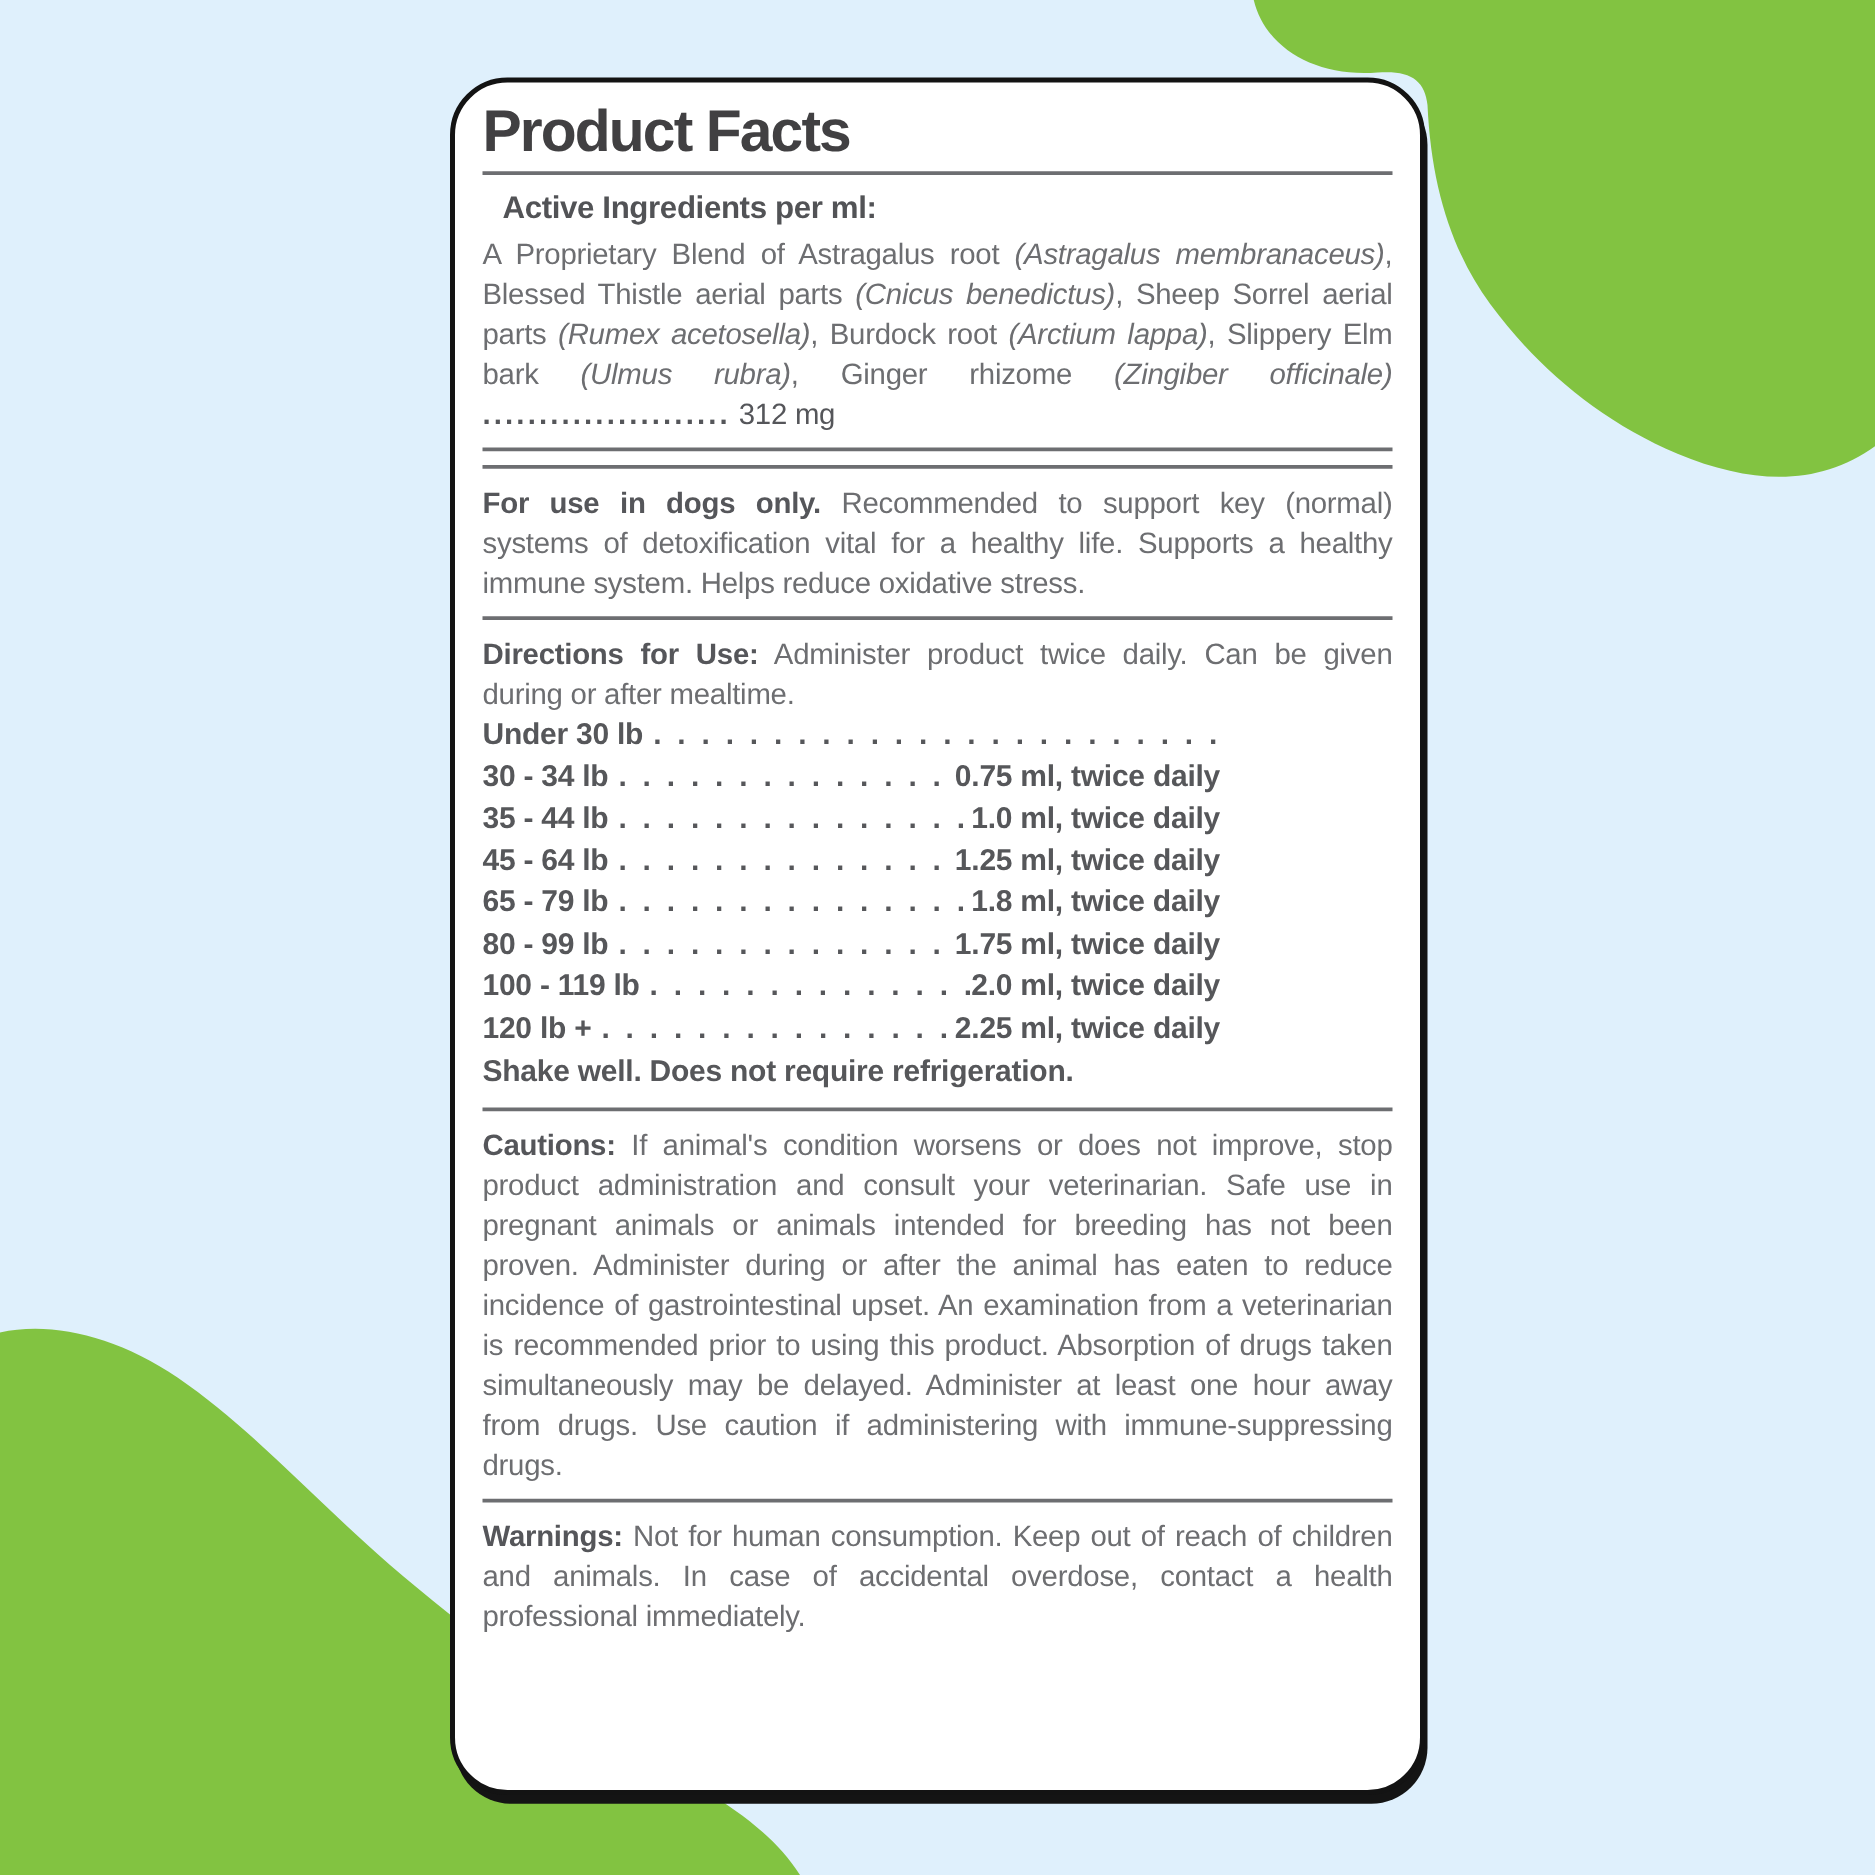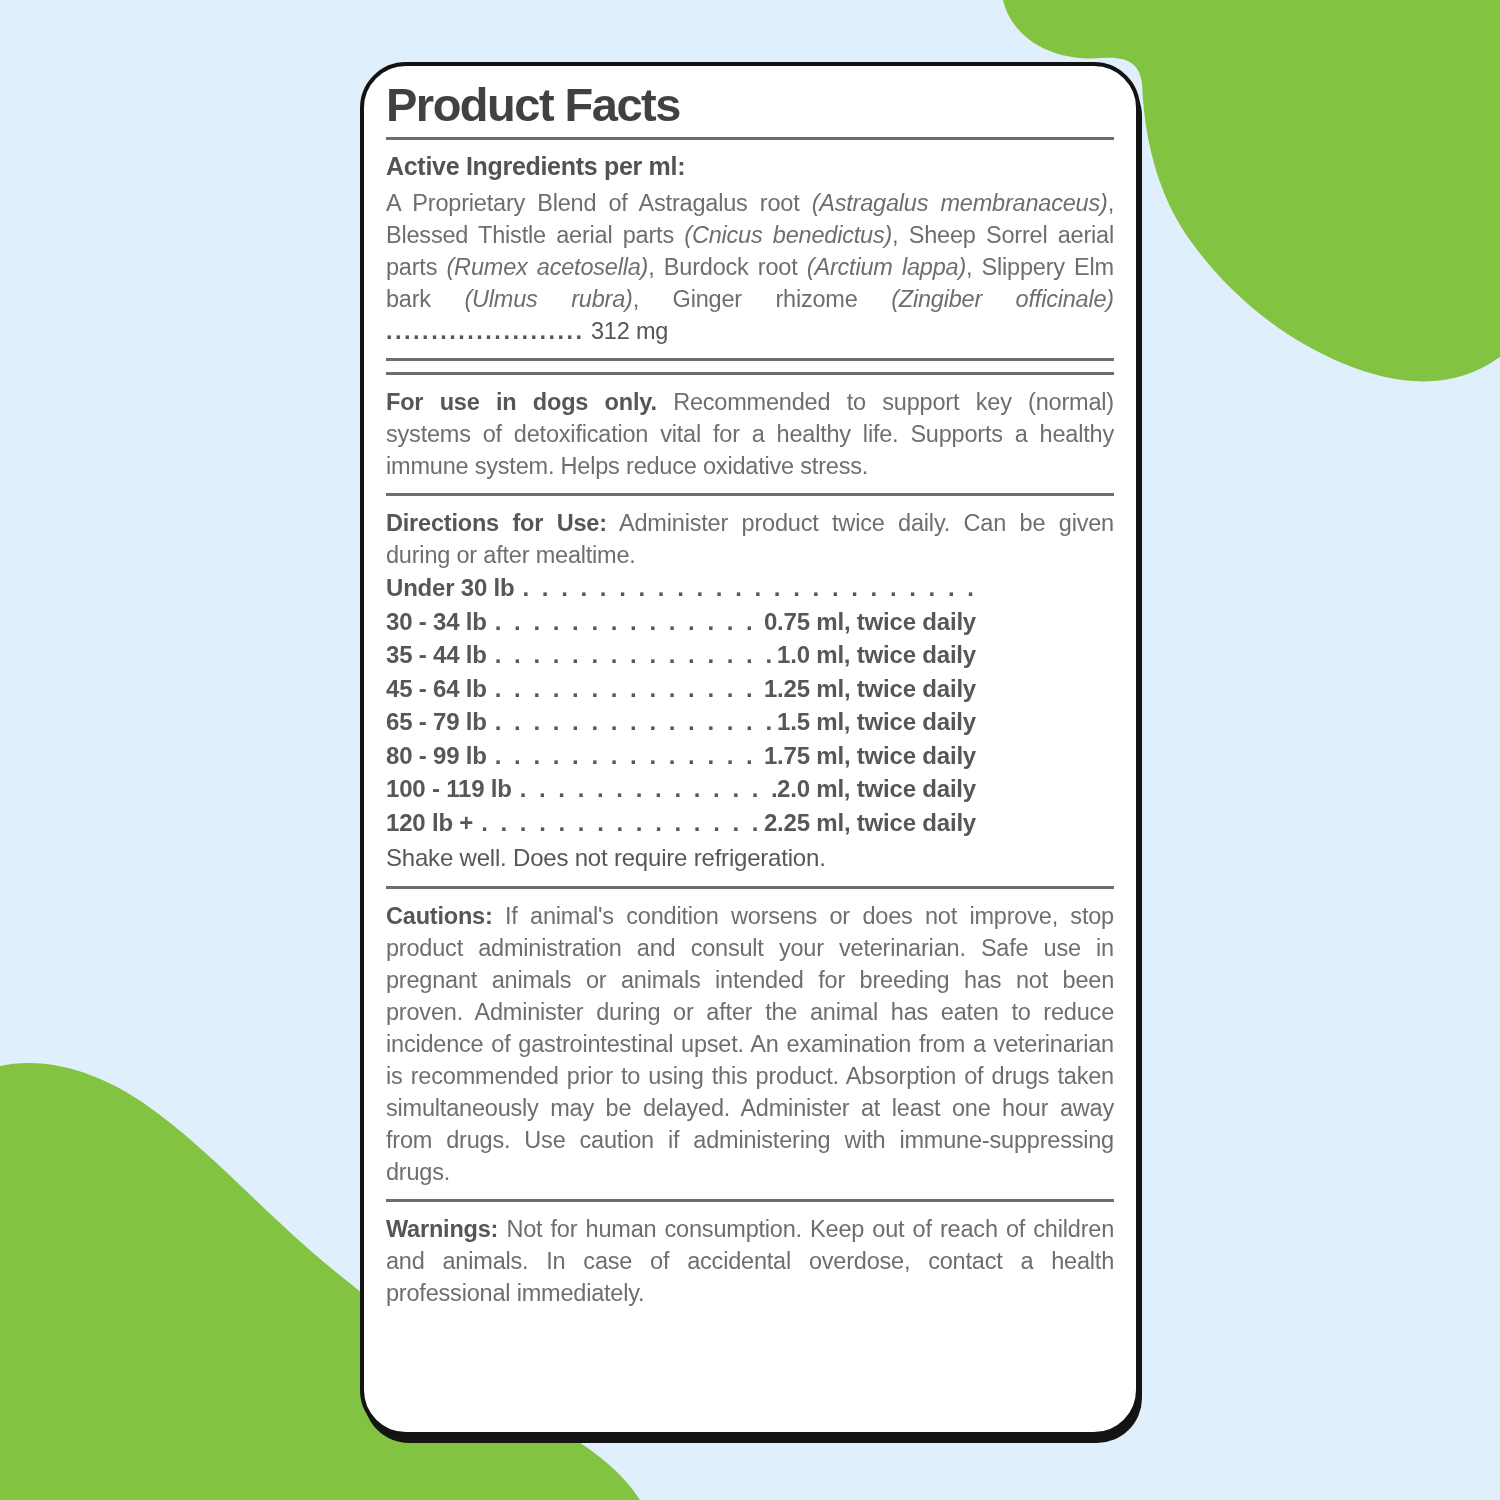--- a/index.html
+++ b/index.html
@@ -17,21 +17,21 @@
     padding:12px 22px 0 22px;
     box-shadow:3px 8px 0 -1px #141414;
   }
   .title{
     font-size:47px;font-weight:800;color:#414042;letter-spacing:-1.5px;
     margin:2px 0 8px 0;line-height:1.05;
   }
   .rule{border:none;border-top:3px solid #6d6e71;margin:11px 0;height:0;}
   .rule.thick{border-top-width:3.5px;margin:8px 0 12px 0;}
   .heading{
-    font-size:25px;font-weight:700;color:#525356;margin:2px 0 6px 0;
+    font-size:25px;font-weight:700;color:#525356;margin:2px 0 6px 16px;
     letter-spacing:-0.3px;
   }
   p.body{
     font-size:23.5px;line-height:32px;color:#6d6e71;margin:0;
     text-align:justify;letter-spacing:-0.2px;
   }
   p.body .lead{font-weight:700;color:#55565a;}
   p.body .it{font-style:italic;}
   p.body .bd{font-weight:400;color:#55565a;}
   .amount-dots{font-weight:700;color:#55565a;letter-spacing:2.5px;}
@@ -43,21 +43,21 @@
     letter-spacing:-0.2px;
   }
   .dose-row .leader{
     flex:1 1 auto;overflow:hidden;white-space:nowrap;
     padding:0 8px;letter-spacing:3px;min-width:24px;
     font-weight:700;color:#56575a;
   }
   .dose-row .range{white-space:nowrap;}
   .dose-row .dose{white-space:nowrap;}
   .note{
-    font-size:24px;line-height:34px;font-weight:400;color:#56575a;margin:2px 0 0 0;
+    font-size:24px;line-height:34px;font-weight:700;color:#56575a;margin:2px 0 0 0;
     letter-spacing:-0.2px;
   }
 </style>
 </head>
 <body>
 
 <svg class="bg" viewBox="0 0 1500 1500" aria-hidden="true">
   <path d="M 1003,0
            C 1012,38 1052,62 1102,58
            C 1128,56 1140,64 1142,84
@@ -109,21 +109,21 @@
       <span class="dose">1.0 ml, twice daily</span>
     </div>
       <div class="dose-row">
       <span class="range">45 - 64 lb</span>
       <span class="leader">. . . . . . . . . . . . . . . . . . . . . . . . . . . . . . . . . . . . . . . . . . . . . . . . . . . .</span>
       <span class="dose">1.25 ml, twice daily</span>
     </div>
       <div class="dose-row">
       <span class="range">65 - 79 lb</span>
       <span class="leader">. . . . . . . . . . . . . . . . . . . . . . . . . . . . . . . . . . . . . . . . . . . . . . . . . . . .</span>
-      <span class="dose">1.5 ml, twice daily</span>
+      <span class="dose">1.8 ml, twice daily</span>
     </div>
       <div class="dose-row">
       <span class="range">80 - 99 lb</span>
       <span class="leader">. . . . . . . . . . . . . . . . . . . . . . . . . . . . . . . . . . . . . . . . . . . . . . . . . . . .</span>
       <span class="dose">1.75 ml, twice daily</span>
     </div>
       <div class="dose-row">
       <span class="range">100 - 119 lb</span>
       <span class="leader">. . . . . . . . . . . . . . . . . . . . . . . . . . . . . . . . . . . . . . . . . . . . . . . . . . . .</span>
       <span class="dose">2.0 ml, twice daily</span>

